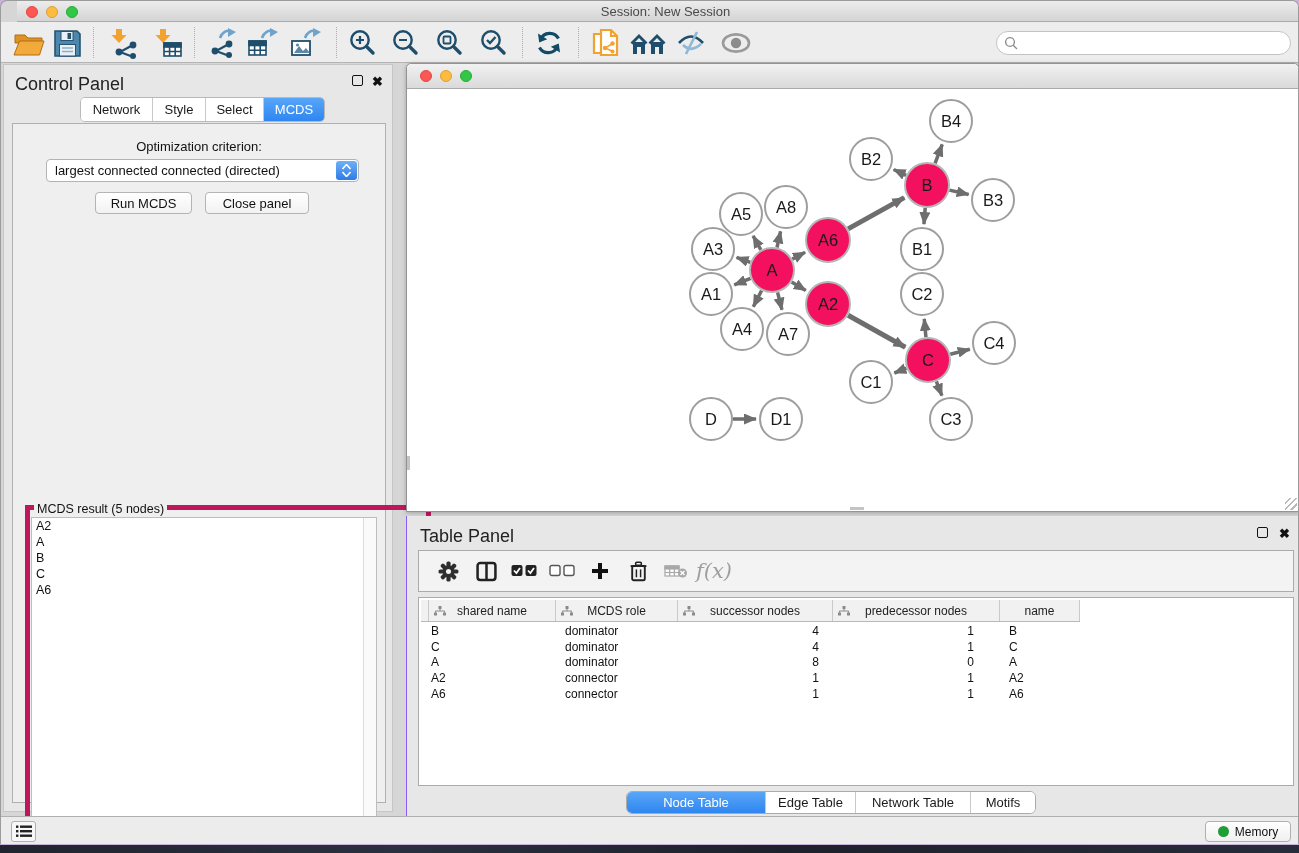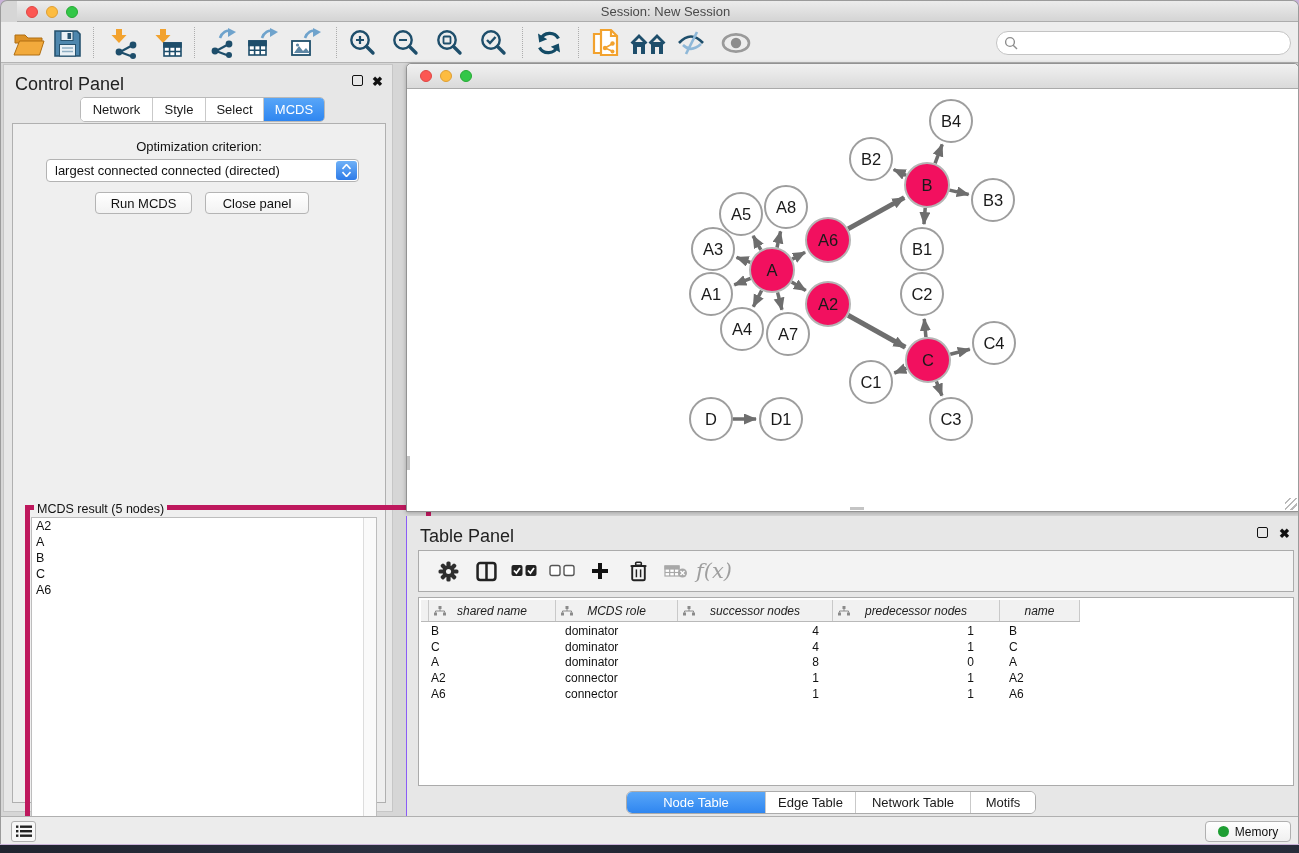--- a/index.html
+++ b/index.html
@@ -98,21 +98,21 @@
   .tp-ic { width:38px; display:flex; align-items:center; justify-content:center; height:100%; }
   .tp-ic:first-child { margin-left:10px; }
   #fx-icon { font-family:"DejaVu Serif", serif; font-style:italic; font-size:21px; color:#9E9E9E; }
 
   #tp-table { position:absolute; left:11px; top:81px; width:876px; height:189px;
     background:#fff; border:1px solid #ABABAB; overflow:hidden; }
   #thead { position:absolute; left:2px; top:2px; height:22px; display:flex;
     border-bottom:1px solid #B9B9B9; }
   #corner-strip { width:8px; height:100%; background:#F1F1F1; border-right:1px solid #C9C9C9; }
   .th { position:relative; height:100%; background:#F1F1F1; border-right:1px solid #C9C9C9;
-    font-size:12px; color:#222; display:flex; align-items:center; justify-content:center;font-style:italic; }
+    font-size:12px; color:#222; display:flex; align-items:center; justify-content:center; }
   .th svg { position:absolute; left:5px; top:6px; }
   #tbody { position:absolute; left:2px; top:25px; }
   .tr { display:flex; height:15.7px; align-items:center; }
   .td { font-size:12px; color:#111; overflow:hidden; white-space:nowrap; }
   .td.c0 { width:135px; padding-left:10px; }
   .td.c1 { width:122px; padding-left:9px; }
   .td.c2 { width:155px; text-align:right; padding-right:14px; }
   .td.c3 { width:167px; text-align:right; padding-right:26px; }
   .td.c4 { width:80px;  padding-left:9px; }
 

